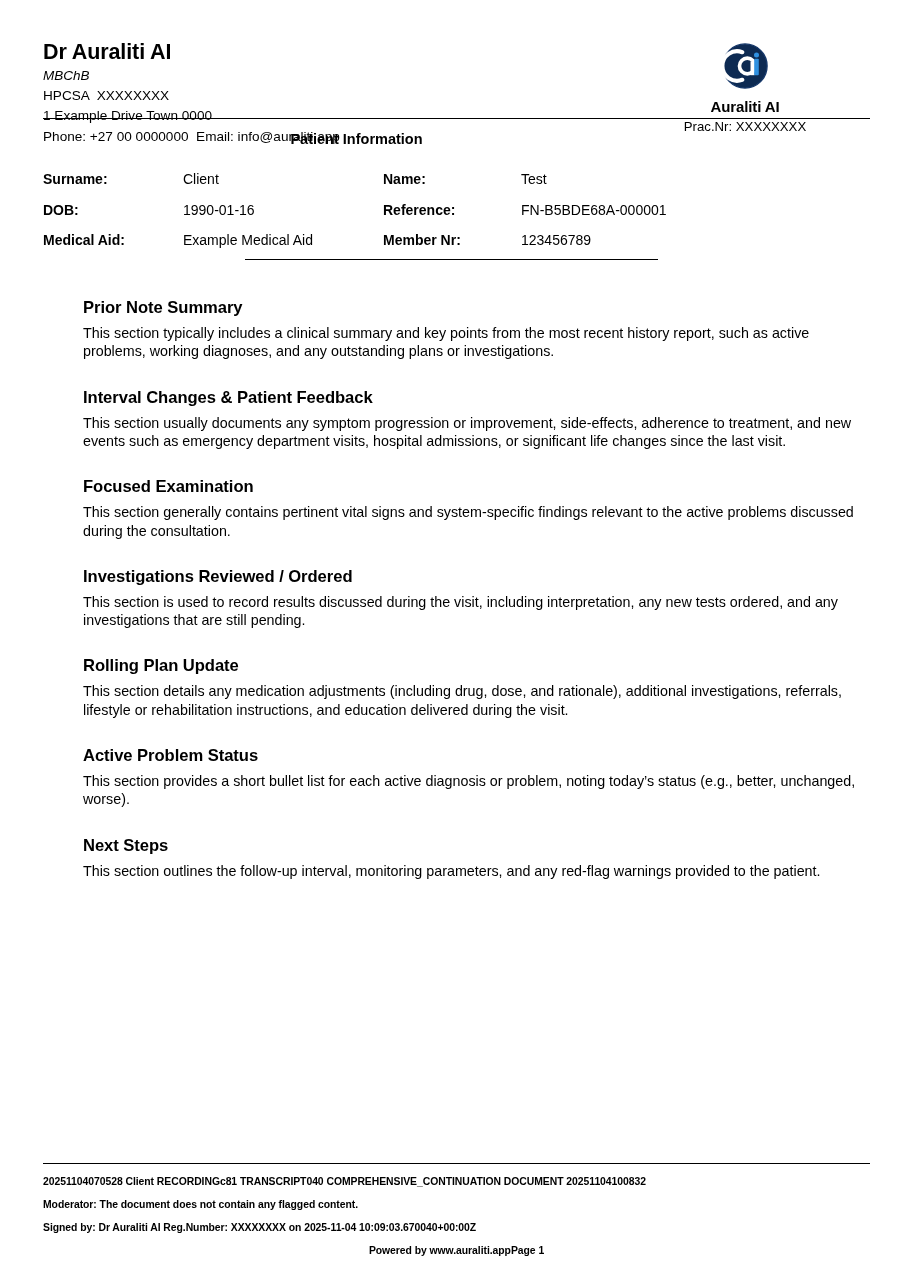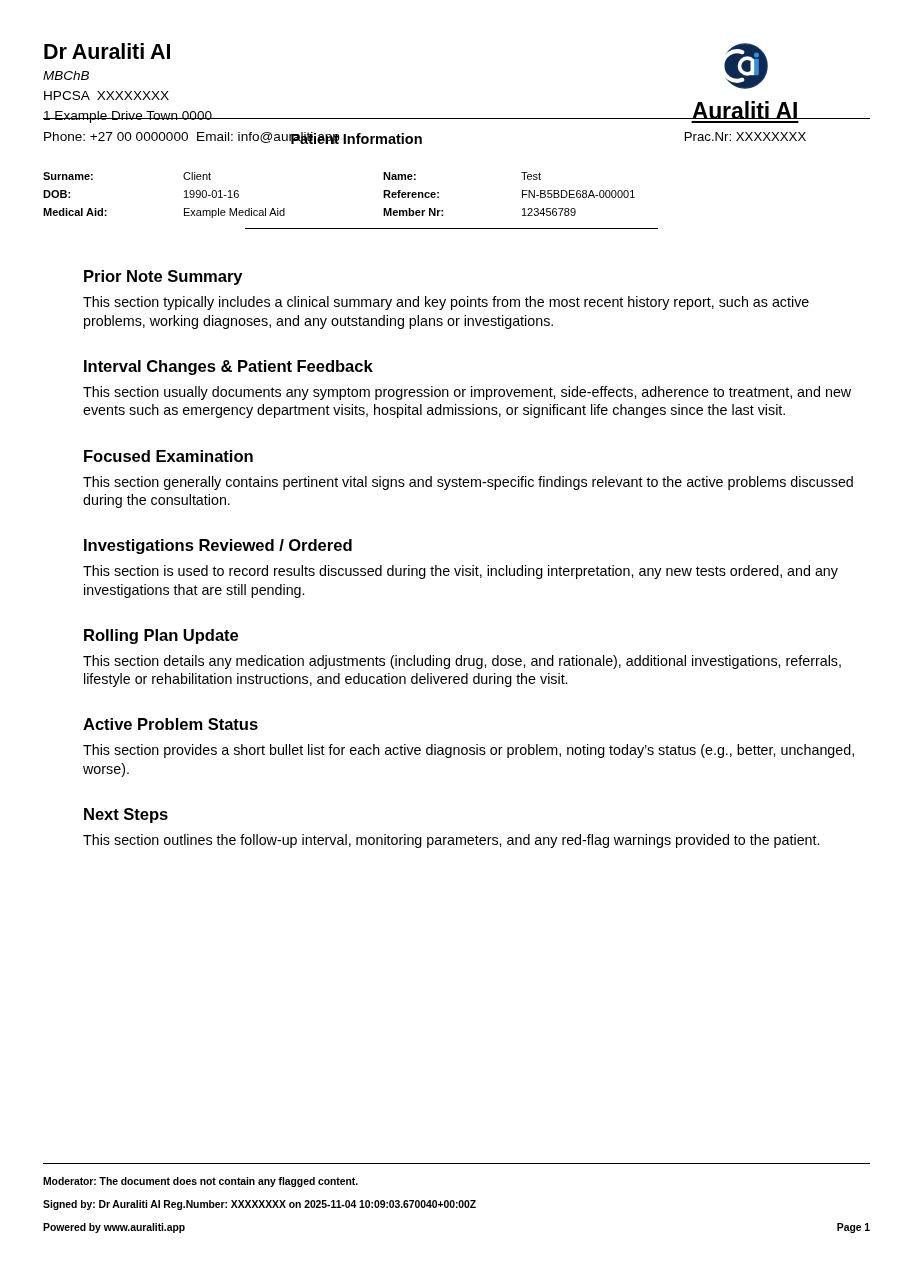--- a/index.html
+++ b/index.html
@@ -66,27 +66,26 @@
     width: 250px;
     text-align: right;
   }
   .logo-wrap {
     display: flex;
     justify-content: center;
     align-items: center;
     margin-bottom: 9px;
   }
   .brand-name {
-    font-size: 23px;
+    font-size: 15px;
     font-weight: bold;
     line-height: 1.2;
     letter-spacing: -0.1px;
     margin: 0 0 2px 0;
     text-align: center;
-    text-decoration: underline;
   }
   .brand-prac {
     font-size: 13.2px;
     line-height: 1.3;
     margin: 0;
     text-align: center;
   }
 
   .rule-full {
     border: 0;
@@ -102,22 +101,22 @@
   .patient-title {
     text-align: center;
     font-size: 14.5px;
     font-weight: bold;
     margin: 0 0 21px 0;
     padding-right: 200px;
   }
   .patient-grid {
     display: grid;
     grid-template-columns: 140px 200px 138px 1fr;
-    row-gap: 0px;
-    font-size: 11px;
+    row-gap: 8px;
+    font-size: 14px;
     line-height: 1.62;
   }
   .p-label { font-weight: bold; }
   .p-value { font-weight: normal; }
   .patient-underline {
     margin-top: 7px;
     margin-left: 202px;
     width: 413px;
     border-top: 1.6px solid #000;
     height: 0;
@@ -165,21 +164,21 @@
   .footer-line {
     font-size: 10.4px;
     font-weight: bold;
     line-height: 1.35;
     margin: 0 0 9px 0;
     letter-spacing: -0.05px;
   }
   .footer-line.last {
     margin-bottom: 12px;
     display: flex;
-    justify-content: space-between;
+    justify-content: center;
     align-items: baseline;
   }
 </style>
 </head>
 <body>
 
 <div id="page">
 
   <div class="content">
 
@@ -272,20 +271,21 @@
         <h2 class="section-head">Next Steps</h2>
         <p class="section-body">This section outlines the follow-up interval, monitoring parameters, and any red-flag warnings provided to the patient.</p>
       </div>
 
     </div>
   </div>
 
   <div class="footer">
     <div class="footer-rule"></div>
 
+    <div class="footer-line">20251104070528 Client RECORDINGc81 TRANSCRIPT040 COMPREHENSIVE_CONTINUATION DOCUMENT 20251104100832</div>
 
     <div class="footer-line">Moderator: The document does not contain any flagged content.</div>
 
     <div class="footer-line">Signed by: Dr Auraliti AI Reg.Number: XXXXXXXX on 2025-11-04 10:09:03.670040+00:00Z</div>
 
     <div class="footer-line last">
       <span>Powered by www.auraliti.app</span>
       <span>Page 1</span>
     </div>
   </div>

